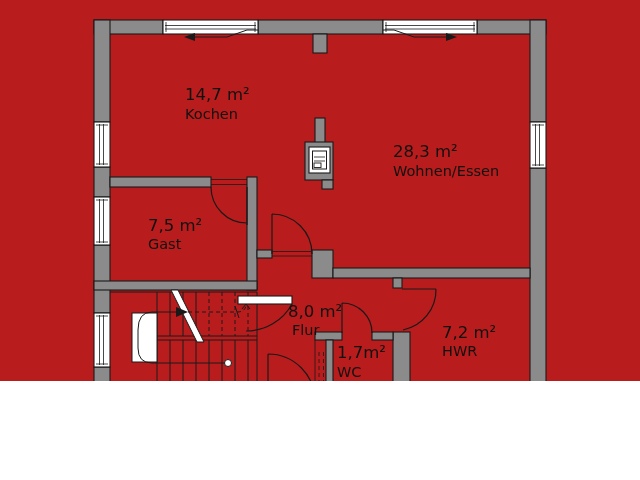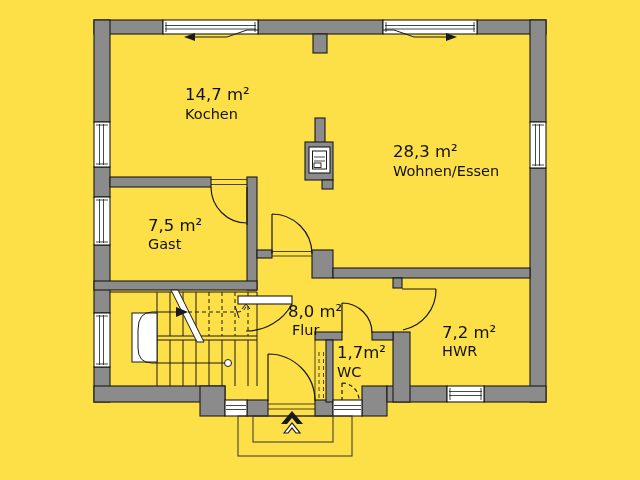--- a/index.html
+++ b/index.html
@@ -1,16 +1,16 @@
 <!DOCTYPE html>
 <html><head>
 <meta charset="utf-8">
 <style>
   html,body{margin:0;padding:0;background:#fff;}
-  #stage{position:relative;width:640px;height:480px;background:#fde047;overflow:hidden;}
+  #stage{position:relative;width:640px;height:381px;background:#b91c1c;overflow:hidden;}
   svg{position:absolute;left:0;top:0;}
   .w{fill:#8B8B8B;stroke:#1a1a1a;stroke-width:1.1;}
   .win{fill:#fff;stroke:#1a1a1a;stroke-width:1.1;}
   .ln{stroke:#1a1a1a;stroke-width:1;fill:none;}
   .thin{stroke:#1a1a1a;stroke-width:0.8;fill:none;}
   .door{stroke:#1a1a1a;stroke-width:1.2;fill:none;}
   .dash{stroke-dasharray:4 3;}
   .lbl{font-family:"DejaVu Sans","Liberation Sans",sans-serif;fill:#111;}
   .area{font-size:16.5px;}
   .room{font-size:14.5px;}

